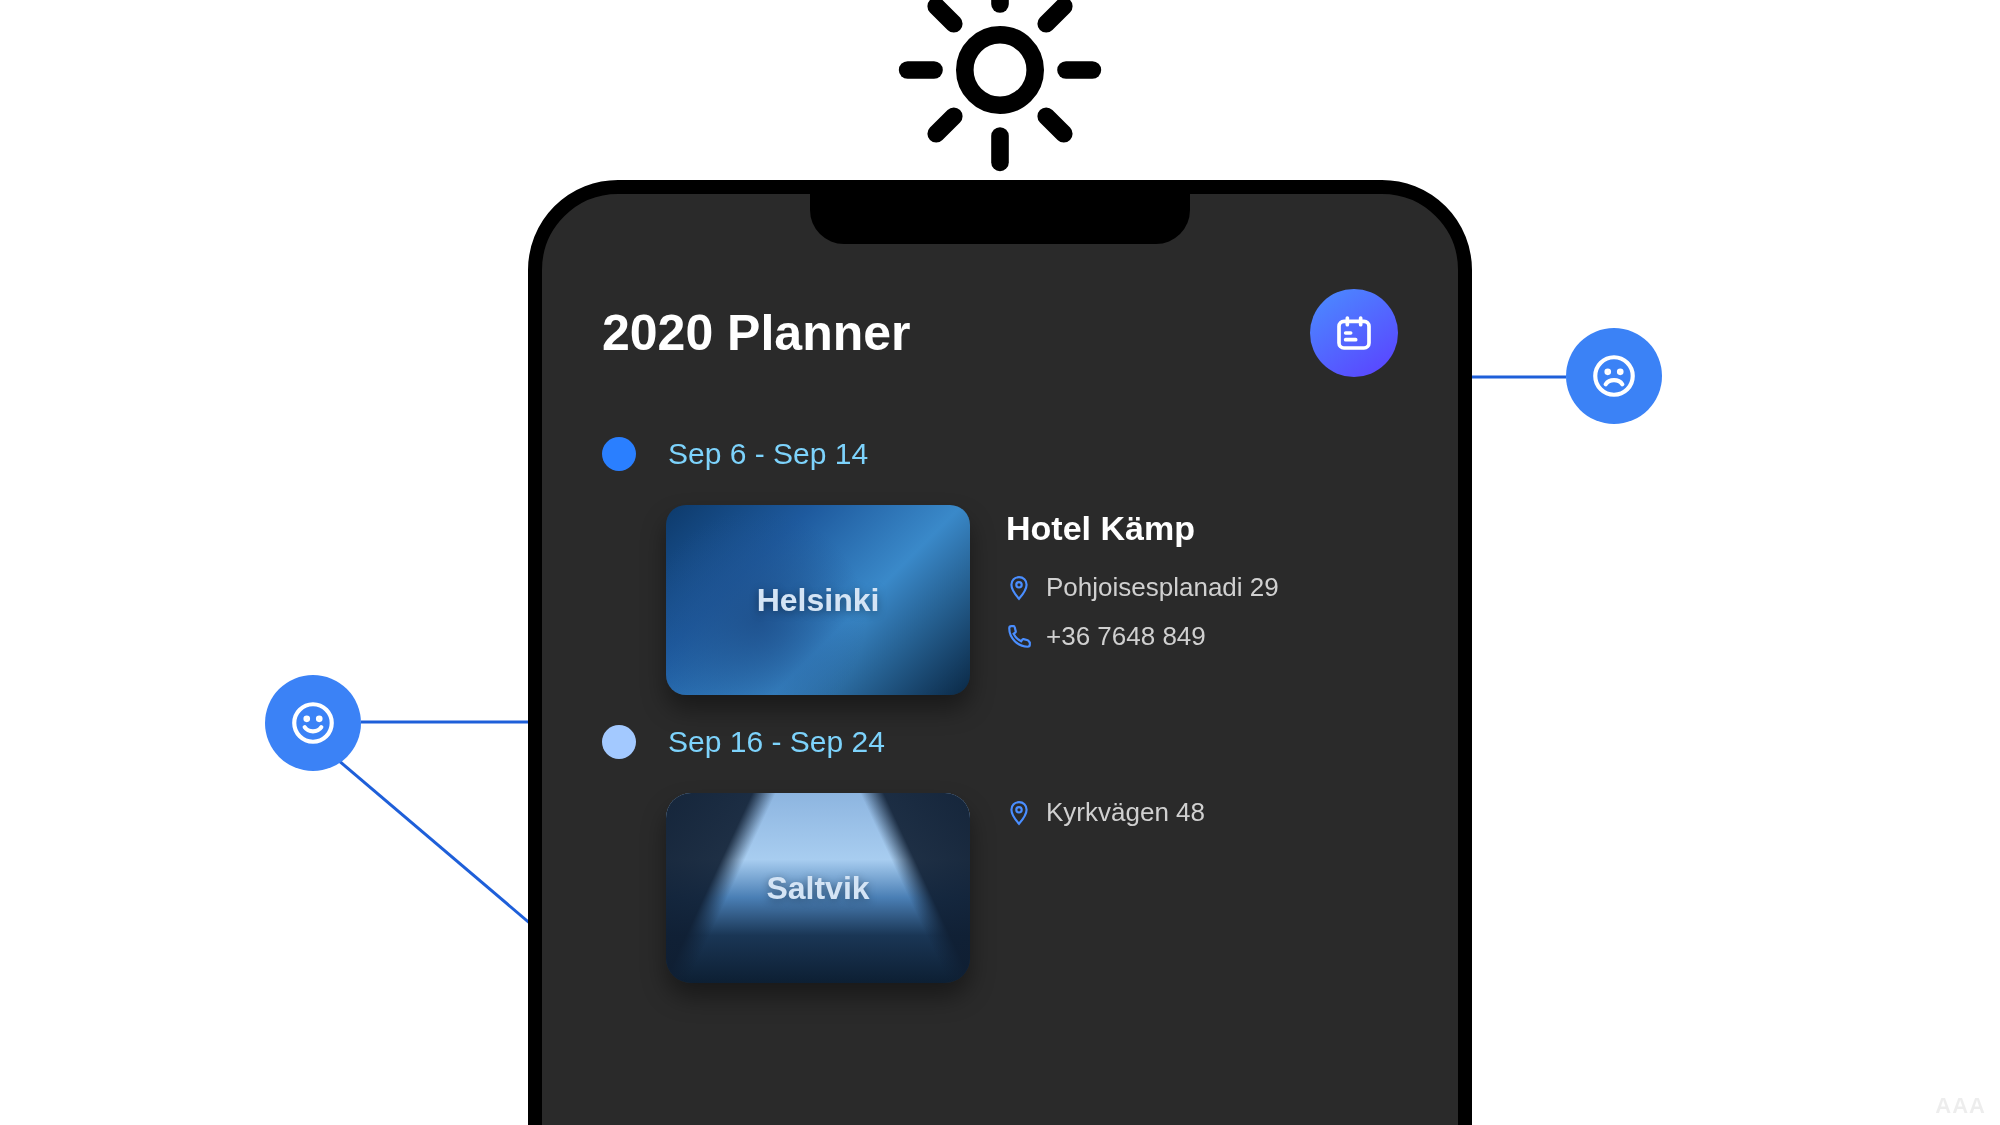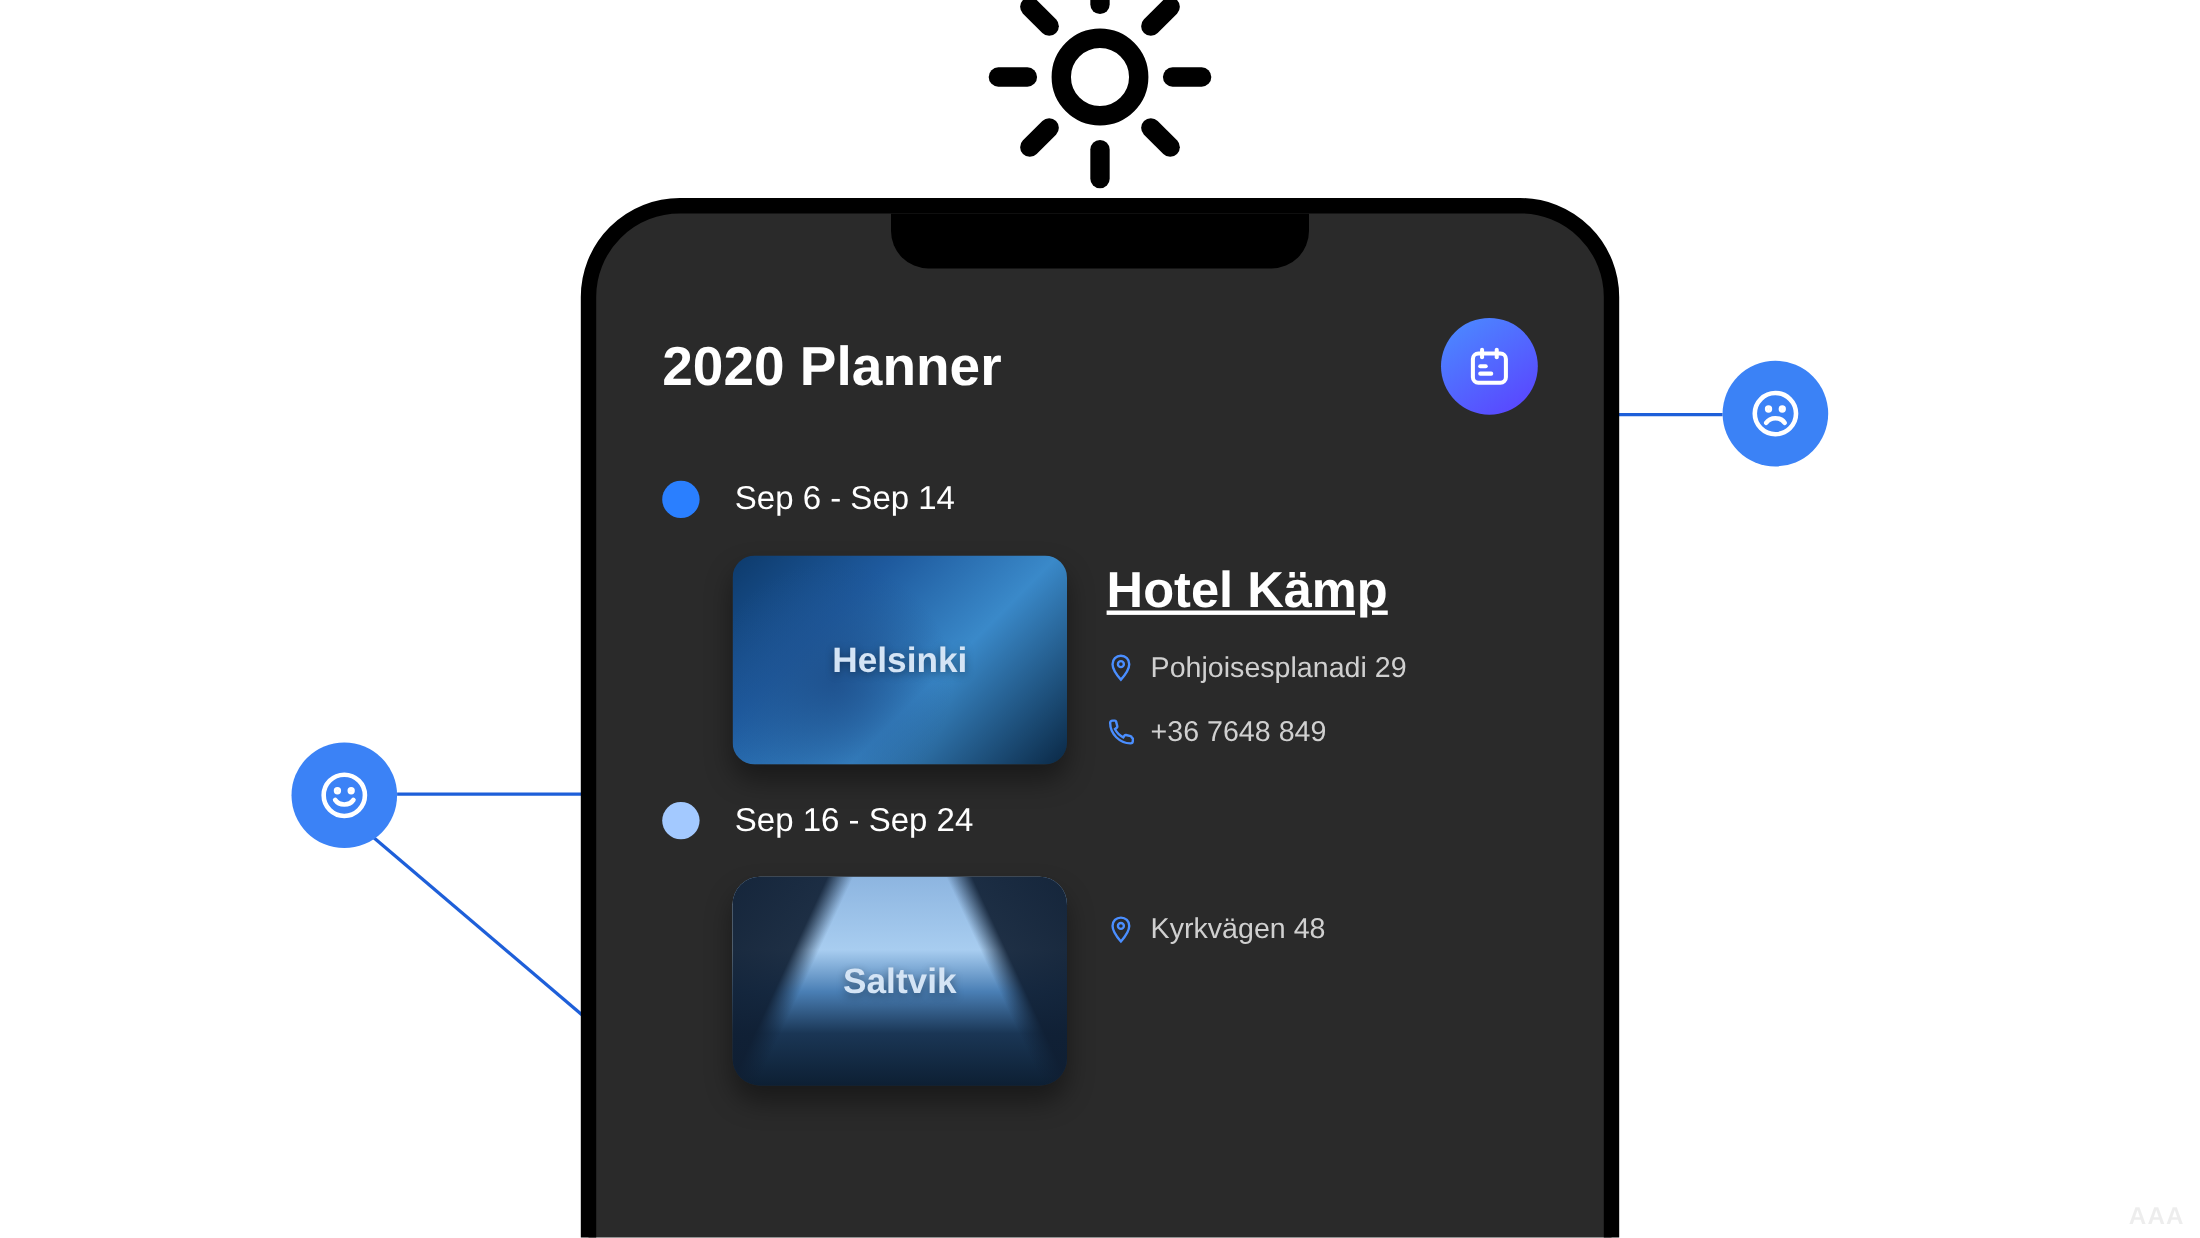--- a/index.html
+++ b/index.html
@@ -94,21 +94,21 @@
   .dot {
     width: 34px;
     height: 34px;
     border-radius: 50%;
     flex-shrink: 0;
   }
   .dot-blue { background: #2a7fff; }
   .dot-lightblue { background: #a3c9ff; }
 
   .date-text {
-    color: #ffffff;
+    color: #7dd3fc;
     font-size: 30px;
     font-weight: 500;
   }
 
   .trip-body {
     display: flex;
     gap: 36px;
     align-items: flex-start;
     padding-left: 64px;
   }
@@ -151,32 +151,30 @@
     font-size: 32px;
     font-weight: 700;
     z-index: 2;
     text-shadow: 0 2px 8px rgba(0,0,0,0.4);
   }
 
   .hotel-info { flex: 1; padding-top: 4px; }
 
   .hotel-name {
     color: #fff;
-    font-size: 46px;
+    font-size: 34px;
     font-weight: 700;
     margin-bottom: 24px;
-    text-decoration: underline;
   }
 
   .info-line {
     display: flex;
     align-items: center;
     gap: 14px;
     margin-bottom: 18px;
-    margin-top: 28px;
   }
 
   .info-line svg { width: 26px; height: 26px; flex-shrink: 0; }
 
   .info-text {
     color: #d0d0d0;
     font-size: 26px;
   }
 
   

